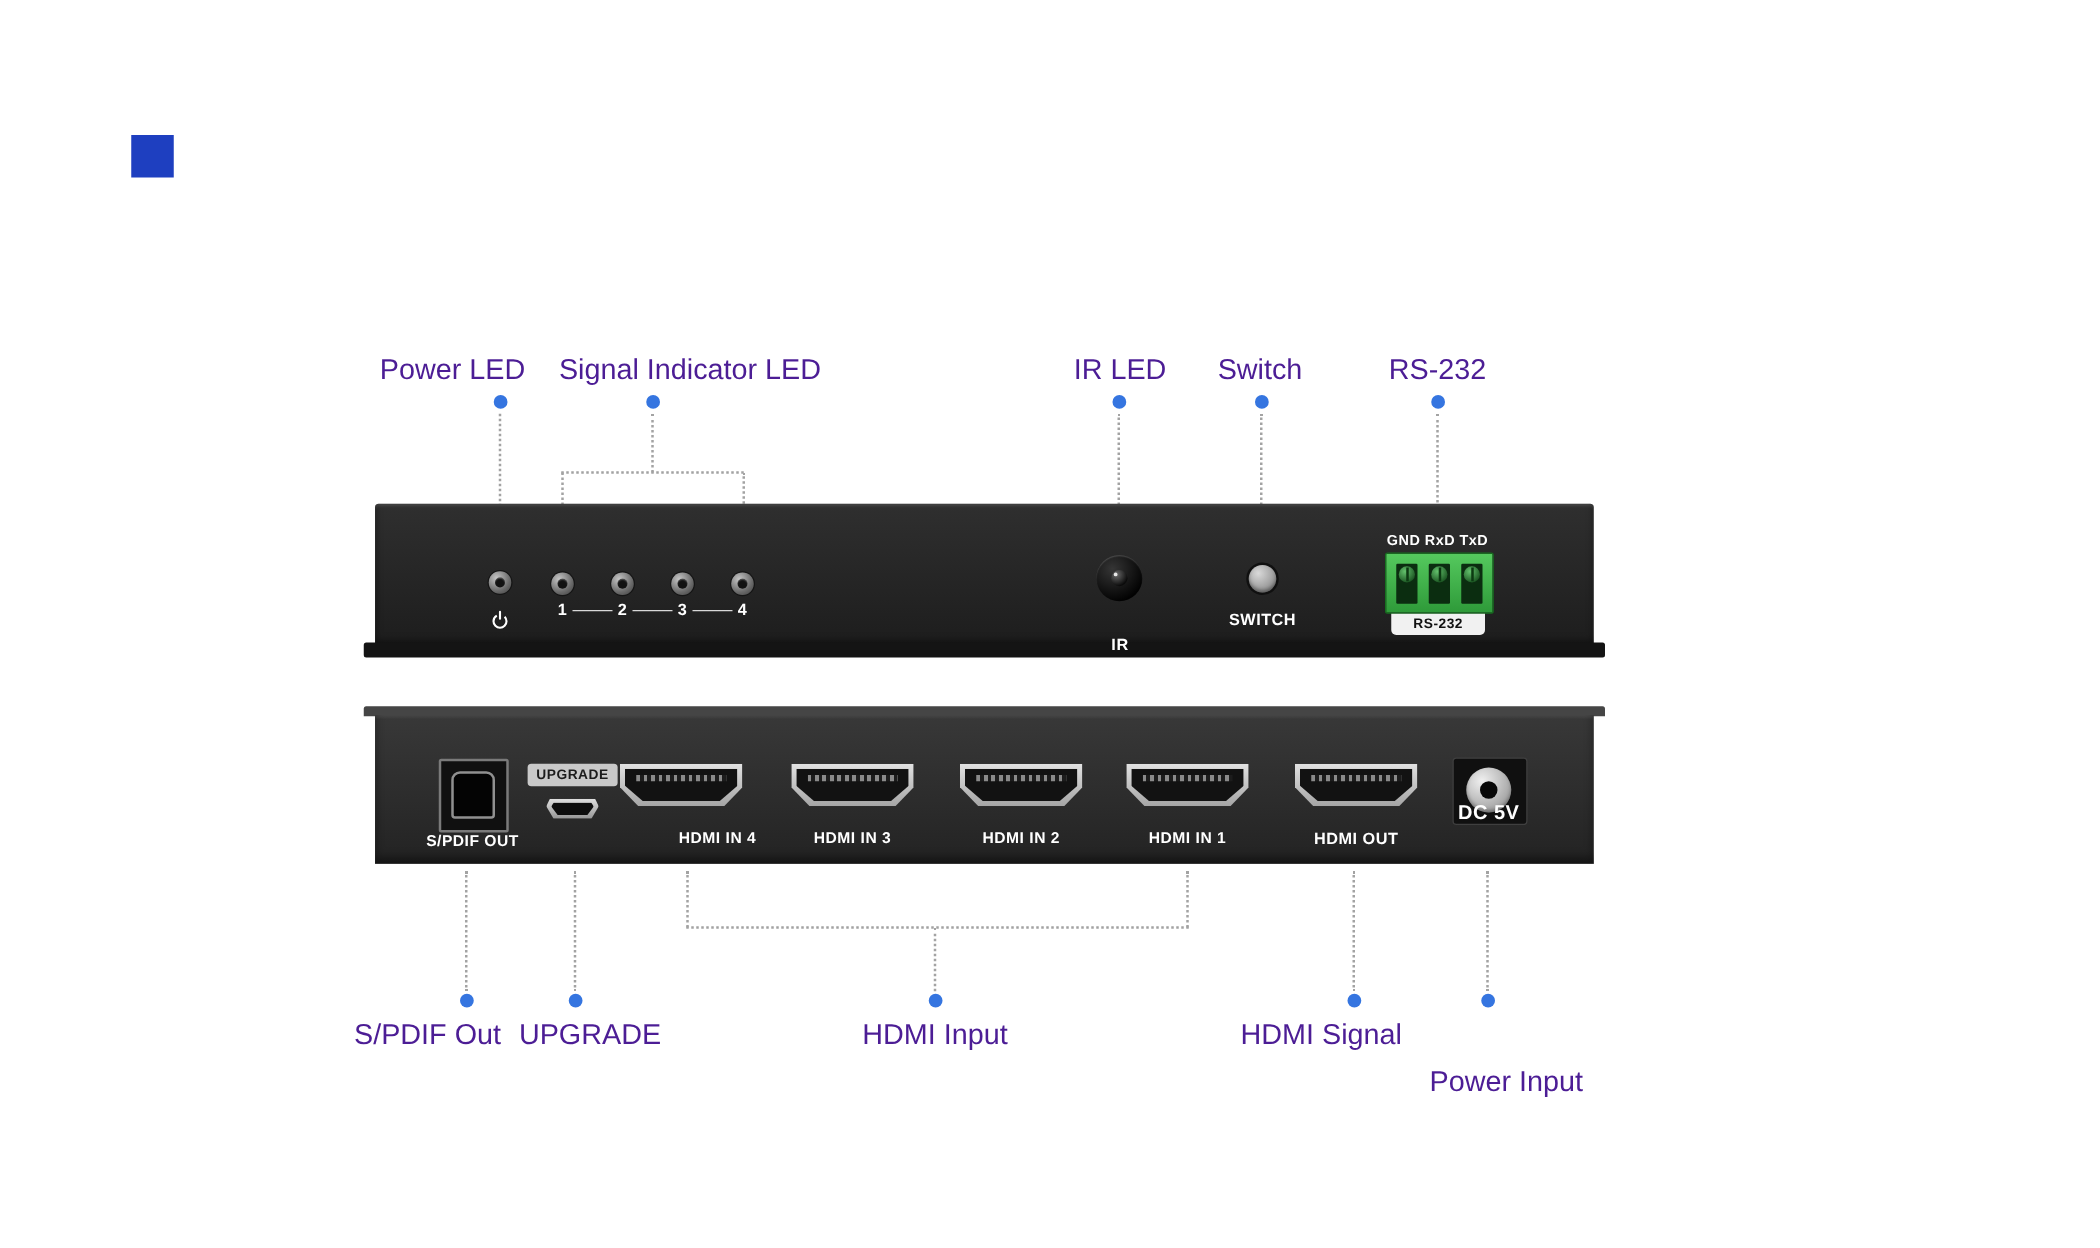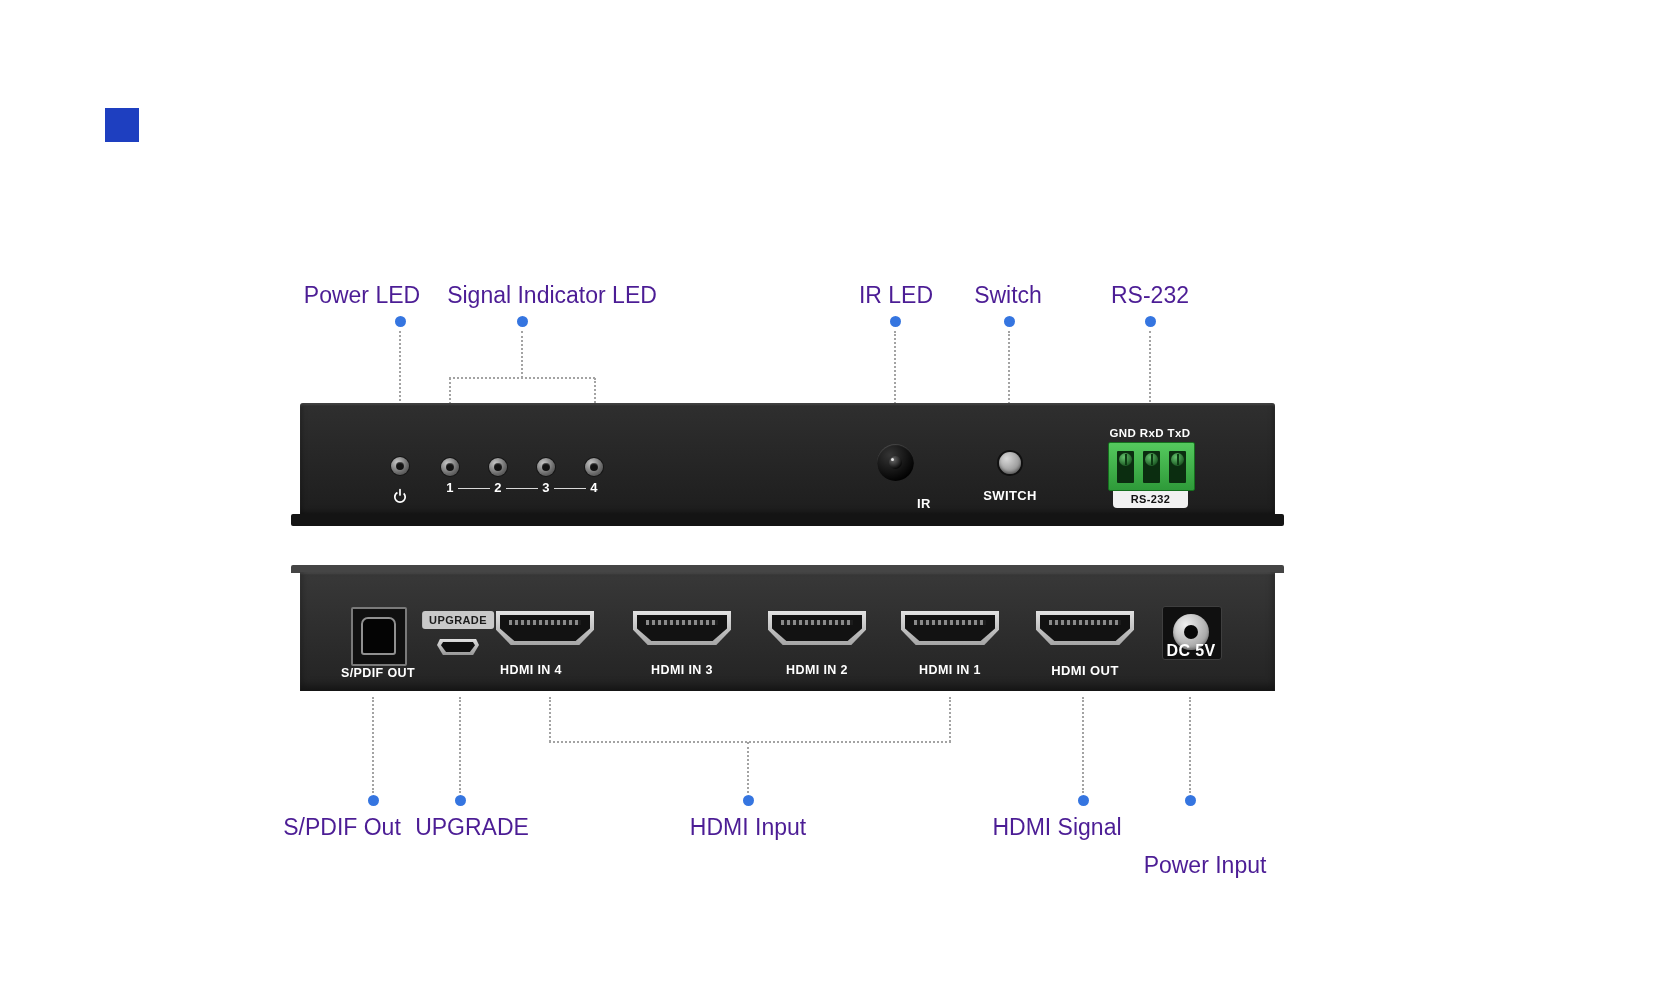--- a/index.html
+++ b/index.html
@@ -150,21 +150,21 @@
   <div class="panel-text" style="left:546px; top:480px;">3</div>
   <div class="panel-text" style="left:594px; top:480px;">4</div>
   <div class="num-dash" style="left:458px; width:32px;"></div>
   <div class="num-dash" style="left:506px; width:32px;"></div>
   <div class="num-dash" style="left:554px; width:32px;"></div>
 
   <div class="ir-outer">
     <div class="ir-dome"></div>
     <div class="ir-glint"></div>
   </div>
-  <div class="panel-text" style="left:896px; top:496px;margin-left:28px;">IR</div>
+  <div class="panel-text" style="left:896px; top:508px;">IR</div>
 
   <div class="switch-btn"></div>
   <div class="panel-text" style="left:1010px; top:488px;">SWITCH</div>
 
   <div class="panel-text" style="left:1150px; top:427px; font-size:11.5px;">GND RxD TxD</div>
   <div class="rs232-block">
     <div class="rs-slot" style="left:8px;">
         <div class="rs-screw"></div>
       </div>
     <div class="rs-slot" style="left:34px;">
@@ -206,21 +206,21 @@
   <div class="hdmi-port" style="left:901px;">
     <div class="hdmi-outer"></div>
       <div class="hdmi-inner"></div>
       <div class="hdmi-pins"></div>
   </div>
   <div class="hdmi-port" style="left:1036px;">
     <div class="hdmi-outer"></div>
       <div class="hdmi-inner"></div>
       <div class="hdmi-pins"></div>
   </div>
-  <div class="panel-text" style="left:531px;  top:663px; font-size:12.5px;">HDMI IN 4</div>
+  <div class="panel-text" style="left:574px;  top:663px; font-size:12.5px;">HDMI IN 4</div>
   <div class="panel-text" style="left:682px;  top:663px; font-size:12.5px;">HDMI IN 3</div>
   <div class="panel-text" style="left:817px;  top:663px; font-size:12.5px;">HDMI IN 2</div>
   <div class="panel-text" style="left:950px;  top:663px; font-size:12.5px;">HDMI IN 1</div>
   <div class="panel-text" style="left:1085px; top:663px; font-size:13px;">HDMI OUT</div>
 
   <div class="dc-box">
     <div class="dc-ring">
         <div class="dc-hole"></div>
       </div>
   </div>

